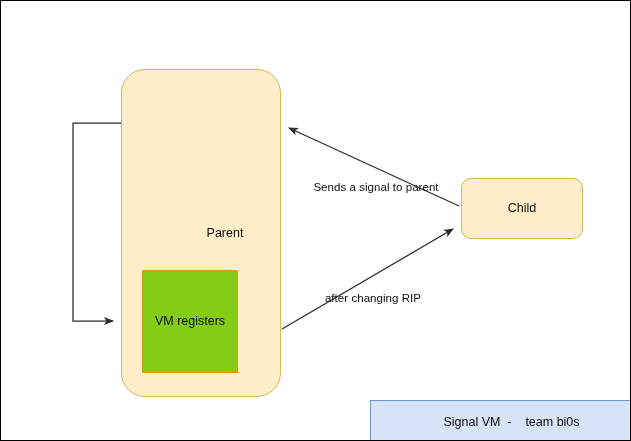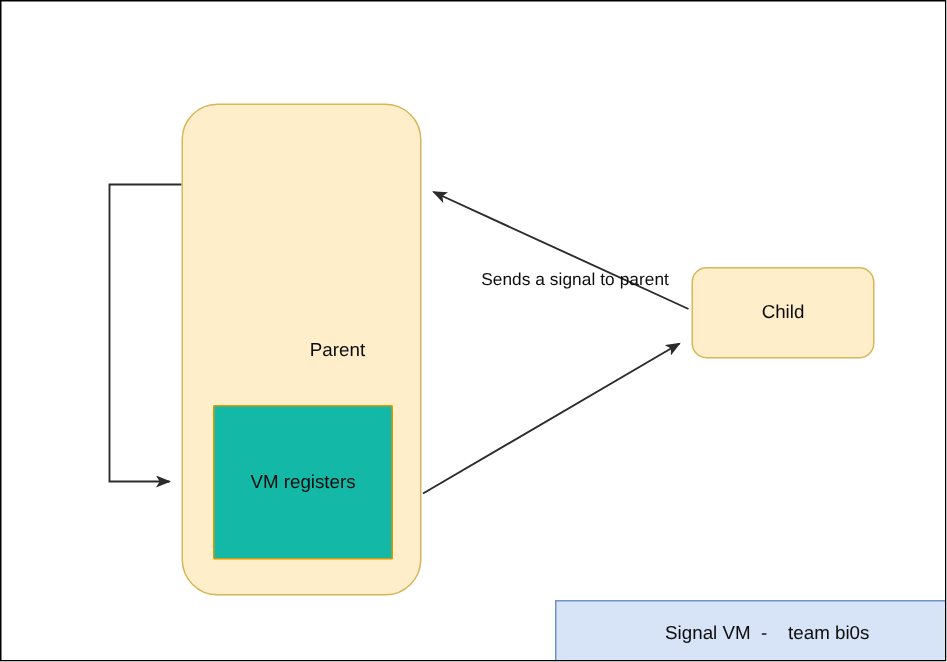--- a/index.html
+++ b/index.html
@@ -58,23 +58,23 @@
     padding-left: 48px;
   }
   #parent-node .node-label {
     margin-top: 156px;
   }
 
   
   #vm-registers-node {
     left: 141px;
     top: 269px;
-    width: 120px;
+    width: 96px;
     height: 103px;
-    background: #14b8a6;
+    background: #84cc16;
     border: 1.3px solid #d79b00;
     border-radius: 1px;
   }
 
   
   #child-node {
     left: 460px;
     top: 177px;
     width: 122px;
     height: 61px;
@@ -82,21 +82,21 @@
     border: 1.3px solid #d6b656;
     border-radius: 10px;
   }
 
   
   .edge-label {
     position: absolute;
     font-size: 11.5px;
     color: #0d0d0d;
     line-height: 1.22;
-    text-align: right;
+    text-align: center;
     white-space: pre;
     letter-spacing: 0.05px;
   }
   #label-handles-instruction {
     left: 17px;
     top: 203px;
     width: 104px;
   }
   #label-sends-signal {
     left: 305px;
@@ -166,19 +166,20 @@
   <div class="node" id="child-node">
     <span class="node-label">Child</span>
   </div>
 
 
   <div class="edge-label" id="label-sends-signal">
     <div>Sends a signal to parent</div>
   </div>
 
   <div class="edge-label" id="label-resumes-execution">
+    <div>after changing RIP</div>
   </div>
 
   <div id="footer-banner">
     <span class="footer-text">Signal VM  -    team bi0s</span>
   </div>
 
 </div>
 
 </body></html>

